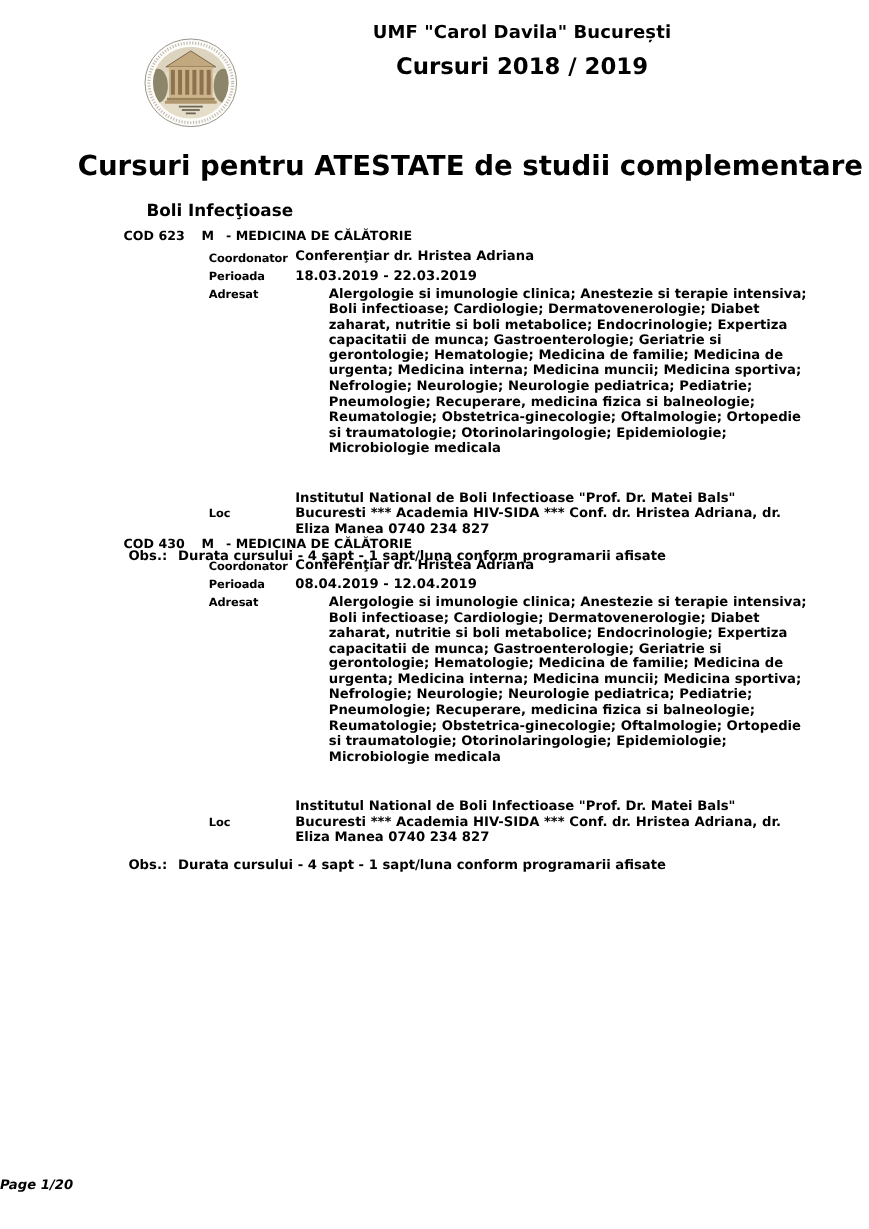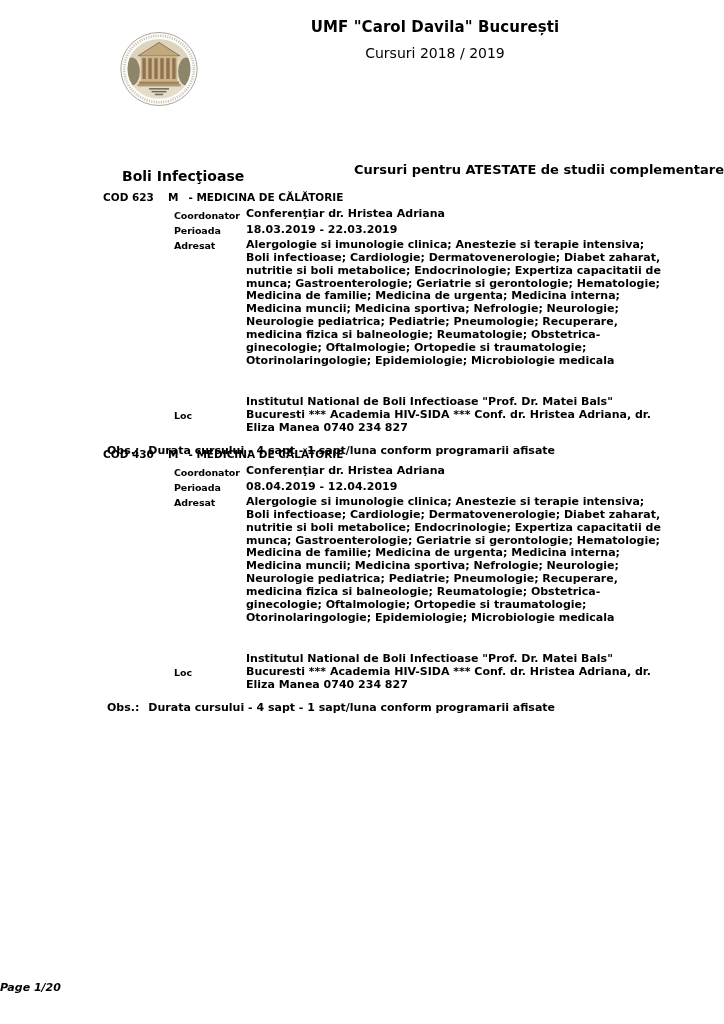--- a/index.html
+++ b/index.html
@@ -32,39 +32,38 @@
     width: 400px;
     text-align: center;
   }
   .header-university {
     font-size: 15px;
     font-weight: bold;
     letter-spacing: 0.1px;
   }
   .header-edition {
     margin-top: 9px;
-    font-size: 14px;
-    font-weight: normal;
+    font-size: 19px;
+    font-weight: bold;
   }
   .header-date {
     margin-top: 8px;
     font-size: 11px;
     font-weight: bold;
   }
 
   
   .main-title {
     position: absolute;
     top: 126px;
     left: 60px;
     width: 664px;
-    text-align: right;
-    font-size: 13px;
-    font-weight: bold;
-    margin-top: 36px;
+    text-align: center;
+    font-size: 23px;
+    font-weight: bold;
   }
 
   
   .section-heading {
     position: absolute;
     top: 168px;
     left: 122px;
     font-size: 14px;
     font-weight: bold;
   }
@@ -99,21 +98,21 @@
     letter-spacing: -0.1px;
   }
   .row-value {
     width: 418px;
     font-size: 11px;
     font-weight: bold;
     line-height: 12.9px;
   }
   .row-coordonator { margin-top: 5px; }
   .row-perioada    { margin-top: 3px; }
-  .row-adresat     { margin-top: 2px; }
+  .row-adresat     { margin-top: 2px; gap: 28px; }
   .row-loc         { margin-top: 28px; align-items: center; }
 
   .obs-line {
     margin-left: 4px;
     margin-top: 9px;
     display: flex;
     font-size: 11px;
     font-weight: bold;
   }
   .obs-label { flex: none; margin-right: 9px; }

